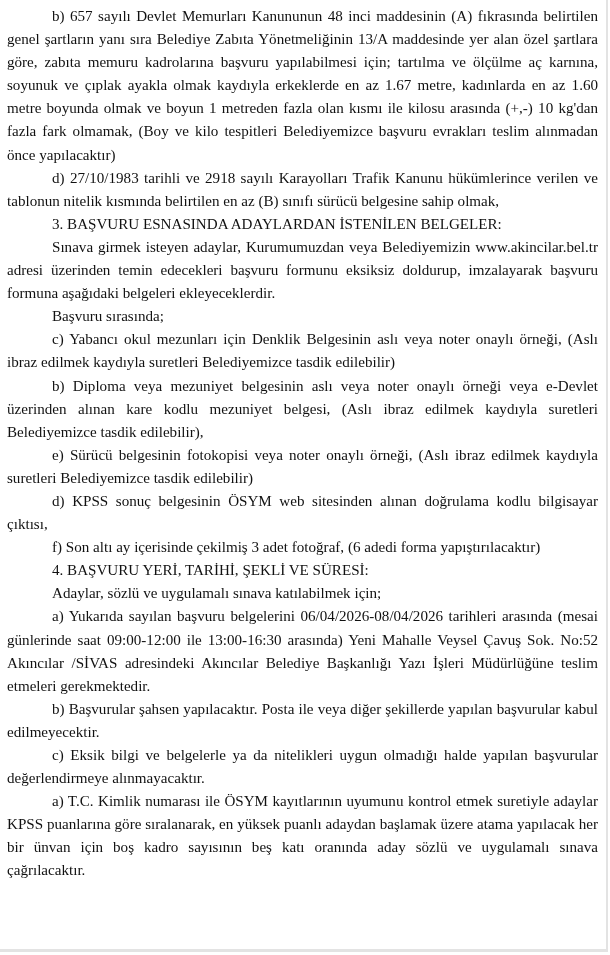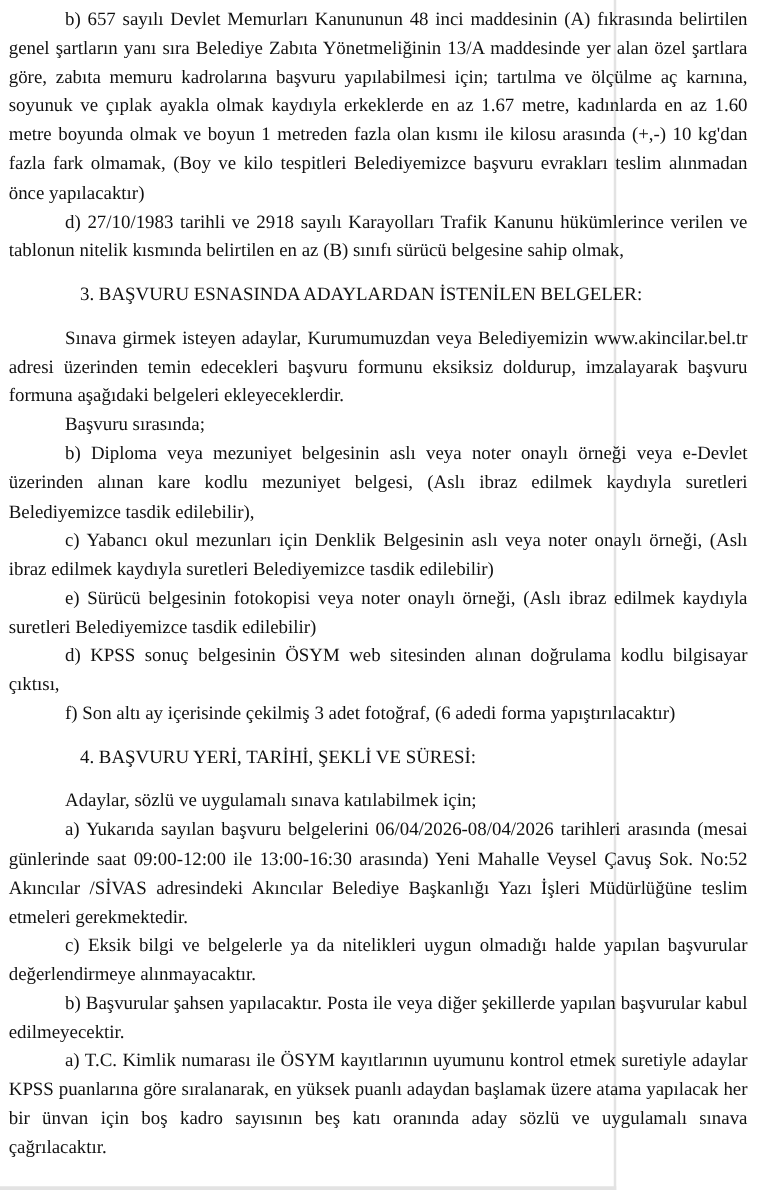--- a/index.html
+++ b/index.html
@@ -4,51 +4,51 @@
 <style>
   html, body { margin: 0; padding: 0; }
   body {
     width: 610px; height: 955px; overflow: hidden;
     background: #ffffff;
     font-family: "Liberation Serif", "DejaVu Serif", serif;
     color: #111111;
   }
   .page {
     position: relative;
-    width: 493px; height: 952px;
+    width: 608px; height: 952px;
     border-right: 2px solid #e3e3e3;
     border-bottom: 3px solid #e3e3e3;
     box-sizing: border-box;
   }
   .content {
     position: absolute;
     left: 7px; top: 5px;
     width: 591px;
     font-size: 15.1px;
     line-height: 23.1px;
     text-align: justify;
   }
   .p { margin: 0; text-indent: 45px; }
-  .h { margin: 12px; text-indent: 45px; }
+  .h { margin: 0; text-indent: 45px; }
 </style>
 </head>
 <body>
 
 <div class="page">
   <div class="content">
     <p class="p">b) 657 sayılı Devlet Memurları Kanununun 48 inci maddesinin (A) fıkrasında belirtilen genel şartların yanı sıra Belediye Zabıta Yönetmeliğinin 13/A maddesinde yer alan özel şartlara göre, zabıta memuru kadrolarına başvuru yapılabilmesi için; tartılma ve ölçülme aç karnına, soyunuk ve çıplak ayakla olmak kaydıyla erkeklerde en az 1.67 metre, kadınlarda en az 1.60 metre boyunda olmak ve boyun 1 metreden fazla olan kısmı ile kilosu arasında (+,-) 10 kg'dan fazla fark olmamak, (Boy ve kilo tespitleri Belediyemizce başvuru evrakları teslim alınmadan önce yapılacaktır)</p>
     <p class="p">d) 27/10/1983 tarihli ve 2918 sayılı Karayolları Trafik Kanunu hükümlerince verilen ve tablonun nitelik kısmında belirtilen en az (B) sınıfı sürücü belgesine sahip olmak,</p>
     <p class="h">3. BAŞVURU ESNASINDA ADAYLARDAN İSTENİLEN BELGELER:</p>
     <p class="p">Sınava girmek isteyen adaylar, Kurumumuzdan veya Belediyemizin www.akincilar.bel.tr adresi üzerinden temin edecekleri başvuru formunu eksiksiz doldurup, imzalayarak başvuru formuna aşağıdaki belgeleri ekleyeceklerdir.</p>
     <p class="p">Başvuru sırasında;</p>
+    <p class="p">c) Yabancı okul mezunları için Denklik Belgesinin aslı veya noter onaylı örneği, (Aslı ibraz edilmek kaydıyla suretleri Belediyemizce tasdik edilebilir)</p>
     <p class="p">b) Diploma veya mezuniyet belgesinin aslı veya noter onaylı örneği veya e-Devlet üzerinden alınan kare kodlu mezuniyet belgesi, (Aslı ibraz edilmek kaydıyla suretleri Belediyemizce tasdik edilebilir),</p>
-    <p class="p">c) Yabancı okul mezunları için Denklik Belgesinin aslı veya noter onaylı örneği, (Aslı ibraz edilmek kaydıyla suretleri Belediyemizce tasdik edilebilir)</p>
     <p class="p">e) Sürücü belgesinin fotokopisi veya noter onaylı örneği, (Aslı ibraz edilmek kaydıyla suretleri Belediyemizce tasdik edilebilir)</p>
     <p class="p">d) KPSS sonuç belgesinin ÖSYM web sitesinden alınan doğrulama kodlu bilgisayar çıktısı,</p>
     <p class="p">f) Son altı ay içerisinde çekilmiş 3 adet fotoğraf, (6 adedi forma yapıştırılacaktır)</p>
     <p class="h">4. BAŞVURU YERİ, TARİHİ, ŞEKLİ VE SÜRESİ:</p>
     <p class="p">Adaylar, sözlü ve uygulamalı sınava katılabilmek için;</p>
     <p class="p">a) Yukarıda sayılan başvuru belgelerini 06/04/2026-08/04/2026 tarihleri arasında (mesai günlerinde saat 09:00-12:00 ile 13:00-16:30 arasında) Yeni Mahalle Veysel Çavuş Sok. No:52 Akıncılar /SİVAS adresindeki Akıncılar Belediye Başkanlığı Yazı İşleri Müdürlüğüne teslim etmeleri gerekmektedir.</p>
+    <p class="p">b) Başvurular şahsen yapılacaktır. Posta ile veya diğer şekillerde yapılan başvurular kabul edilmeyecektir.</p>
     <p class="p">c) Eksik bilgi ve belgelerle ya da nitelikleri uygun olmadığı halde yapılan başvurular değerlendirmeye alınmayacaktır.</p>
-    <p class="p">b) Başvurular şahsen yapılacaktır. Posta ile veya diğer şekillerde yapılan başvurular kabul edilmeyecektir.</p>
     <p class="p">a) T.C. Kimlik numarası ile ÖSYM kayıtlarının uyumunu kontrol etmek suretiyle adaylar KPSS puanlarına göre sıralanarak, en yüksek puanlı adaydan başlamak üzere atama yapılacak her bir ünvan için boş kadro sayısının beş katı oranında aday sözlü ve uygulamalı sınava çağrılacaktır.</p>
   </div>
 </div>
 
 </body></html>

